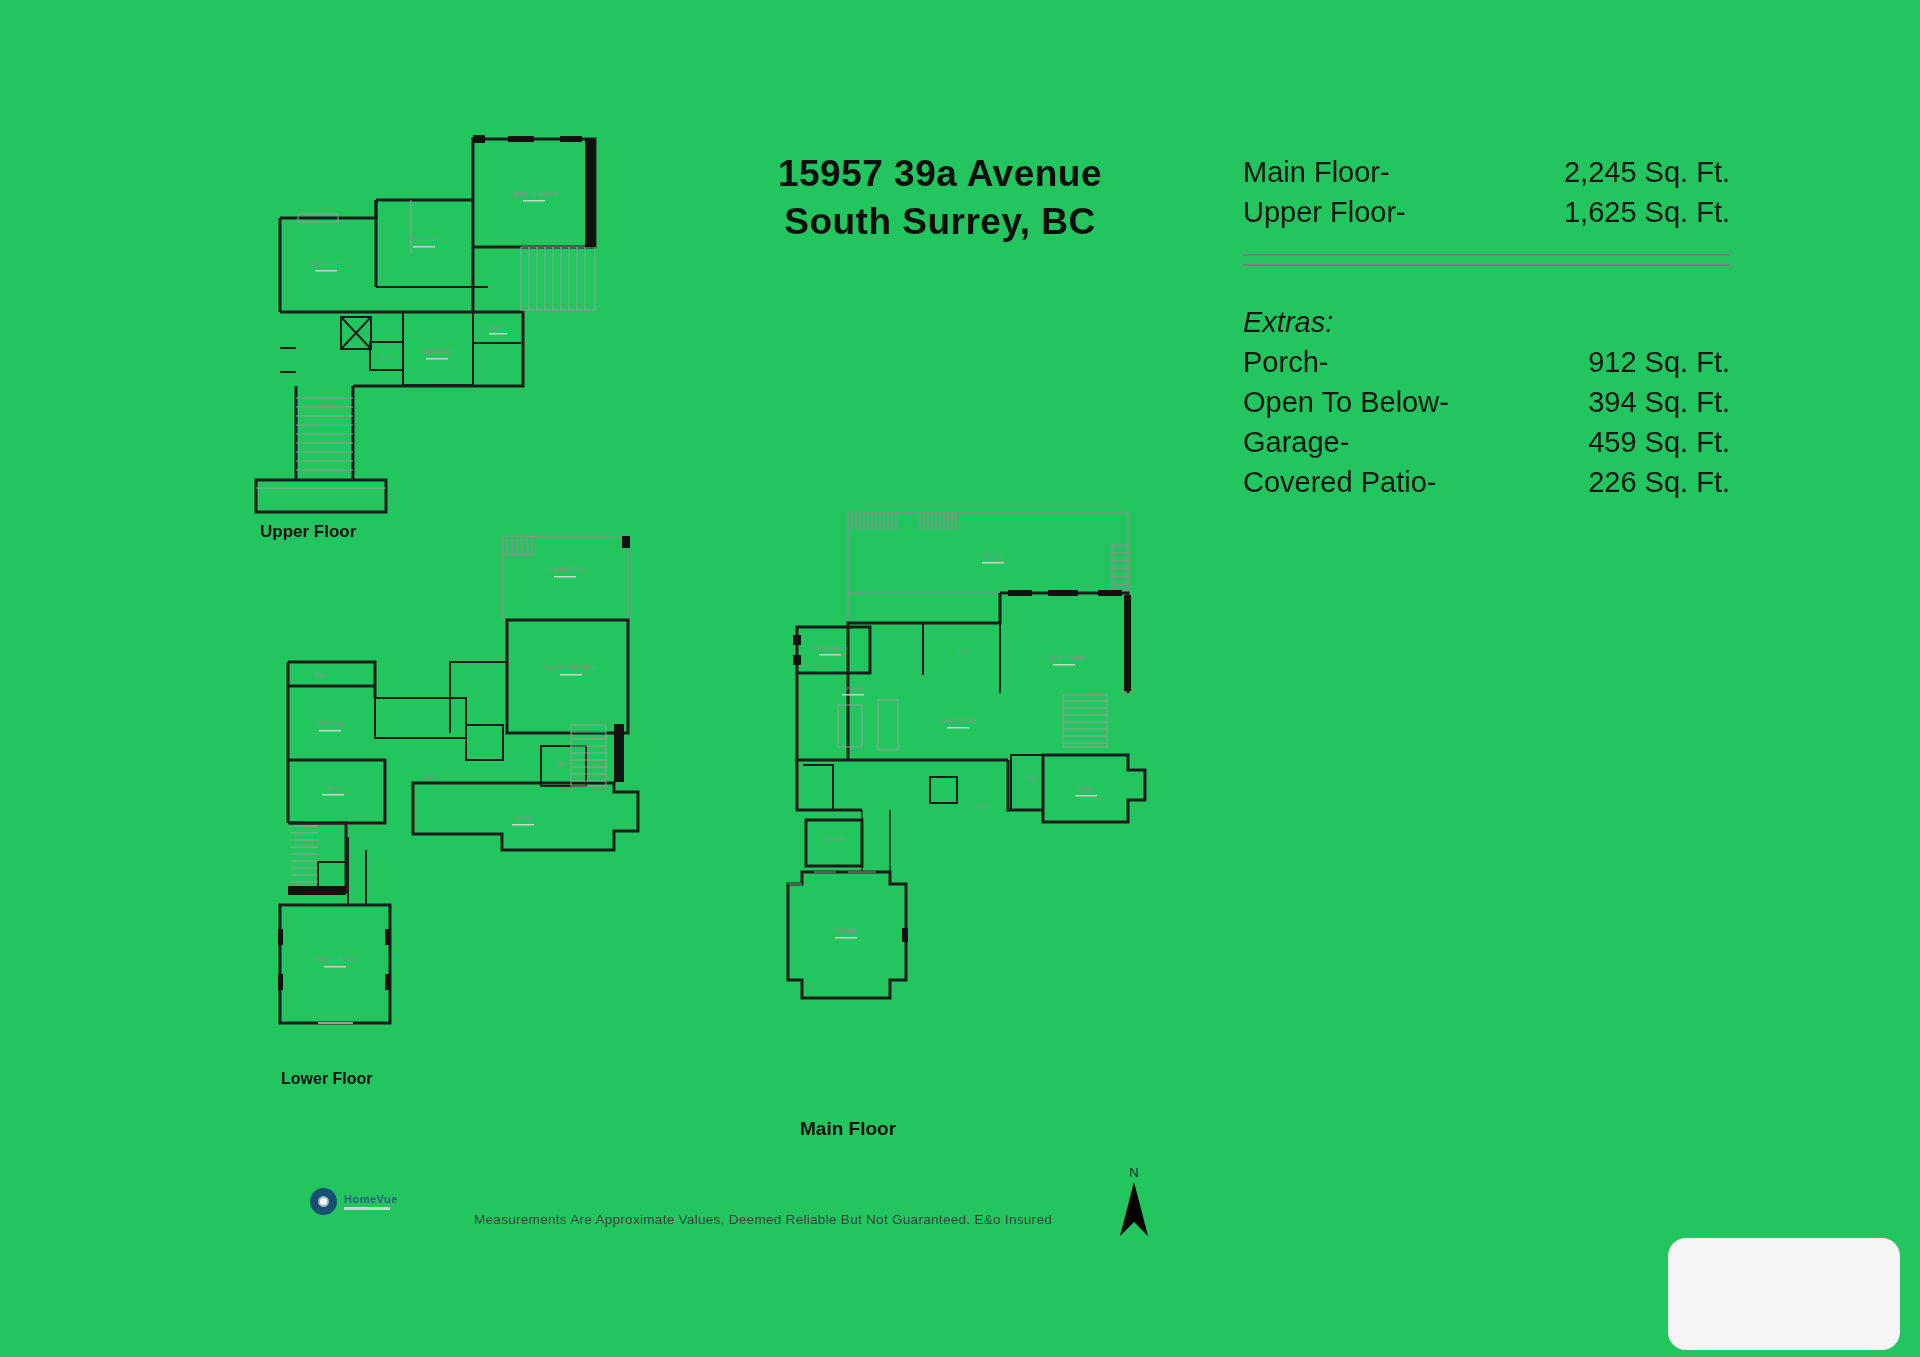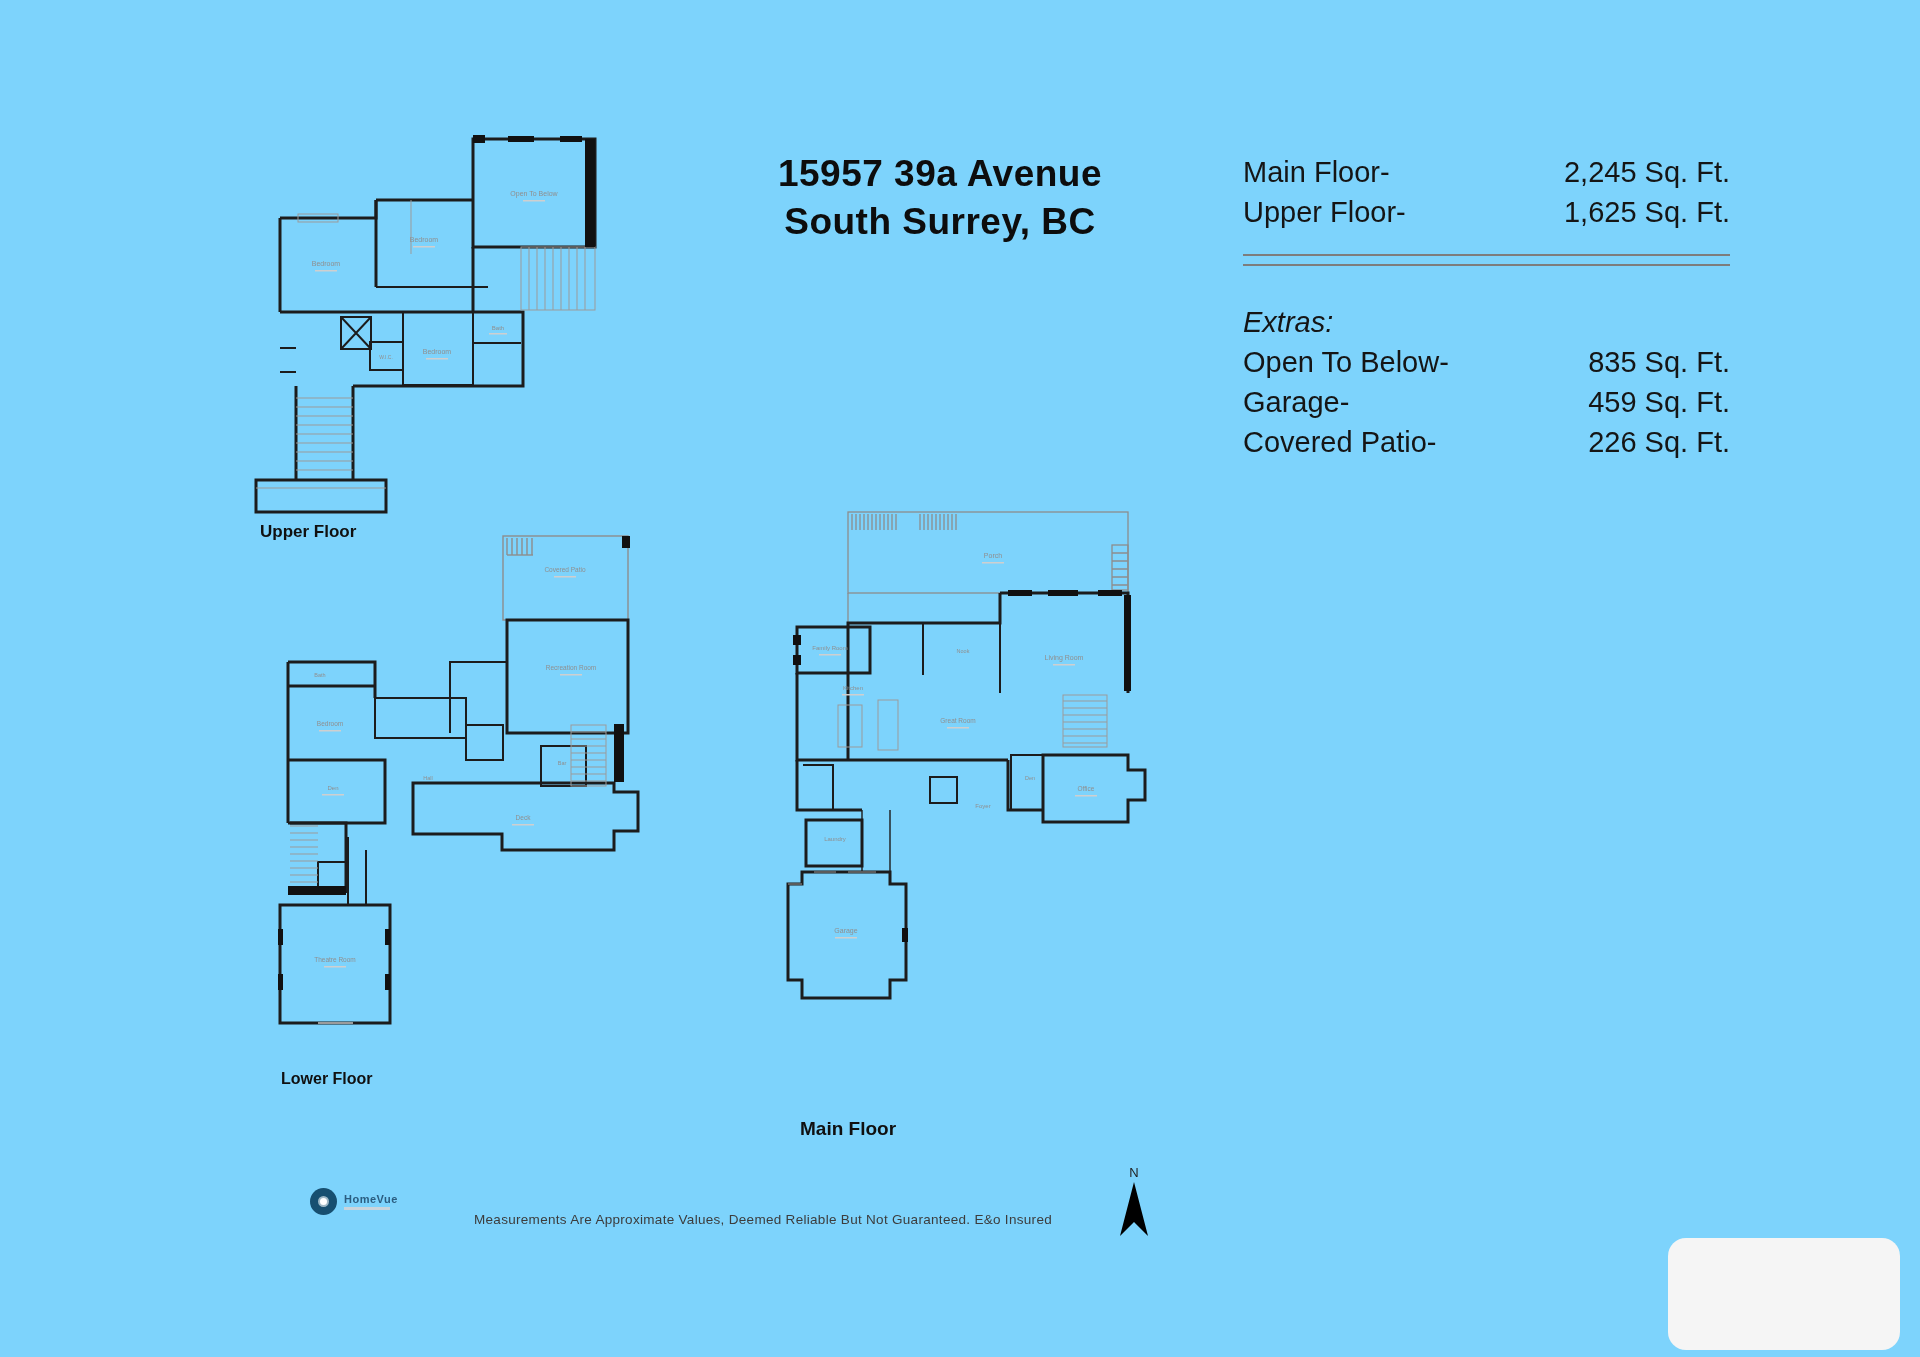--- a/index.html
+++ b/index.html
@@ -1,17 +1,17 @@
 <!DOCTYPE html>
 <html><head>
 <meta charset="utf-8">
 <style>
   html,body{margin:0;padding:0;background:#e9e9e9;}
   #sheet{
-    position:relative;width:1920px;height:1357px;background:#7dd3fc;
+    position:relative;width:1920px;height:1357px;background:#22c55e;
     overflow:hidden;font-family:"Liberation Sans",sans-serif;color:#111;
   }
   
   .title-block{position:absolute;left:690px;top:150px;width:500px;text-align:center;}
   .title-line{font-size:37px;font-weight:bold;line-height:48px;color:#0d0d0d;letter-spacing:0.5px;}
   
   .area-table{position:absolute;left:1243px;top:152px;width:487px;font-size:29px;color:#151515;}
   .area-row{display:flex;justify-content:space-between;line-height:40px;}
   .area-rule{height:2px;background:#7d7d7d;}
   .rule1{margin-top:22px;}
@@ -56,22 +56,26 @@
       <span>2,245 Sq. Ft.</span>
     </div>
     <div class="area-row">
       <span>Upper Floor-</span>
       <span>1,625 Sq. Ft.</span>
     </div>
     <div class="area-rule rule1"></div>
     <div class="area-rule rule2"></div>
     <div class="extras-heading">Extras:</div>
     <div class="area-row">
+      <span>Porch-</span>
+      <span>912 Sq. Ft.</span>
+    </div>
+    <div class="area-row">
       <span>Open To Below-</span>
-      <span>835 Sq. Ft.</span>
+      <span>394 Sq. Ft.</span>
     </div>
     <div class="area-row">
       <span>Garage-</span>
       <span>459 Sq. Ft.</span>
     </div>
     <div class="area-row">
       <span>Covered Patio-</span>
       <span>226 Sq. Ft.</span>
     </div>
   </div>

